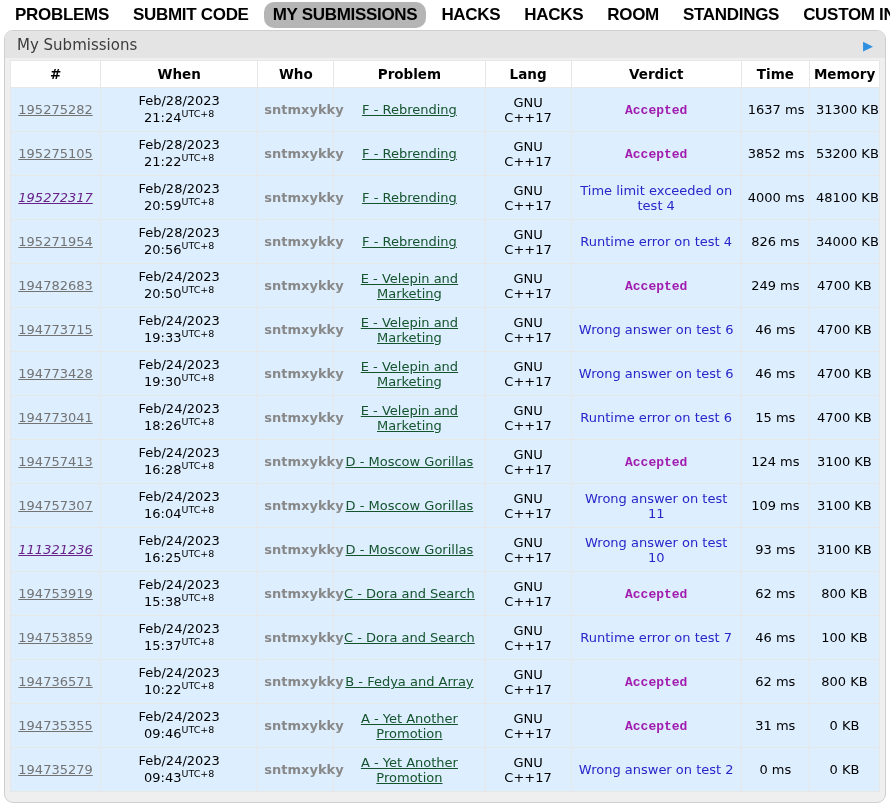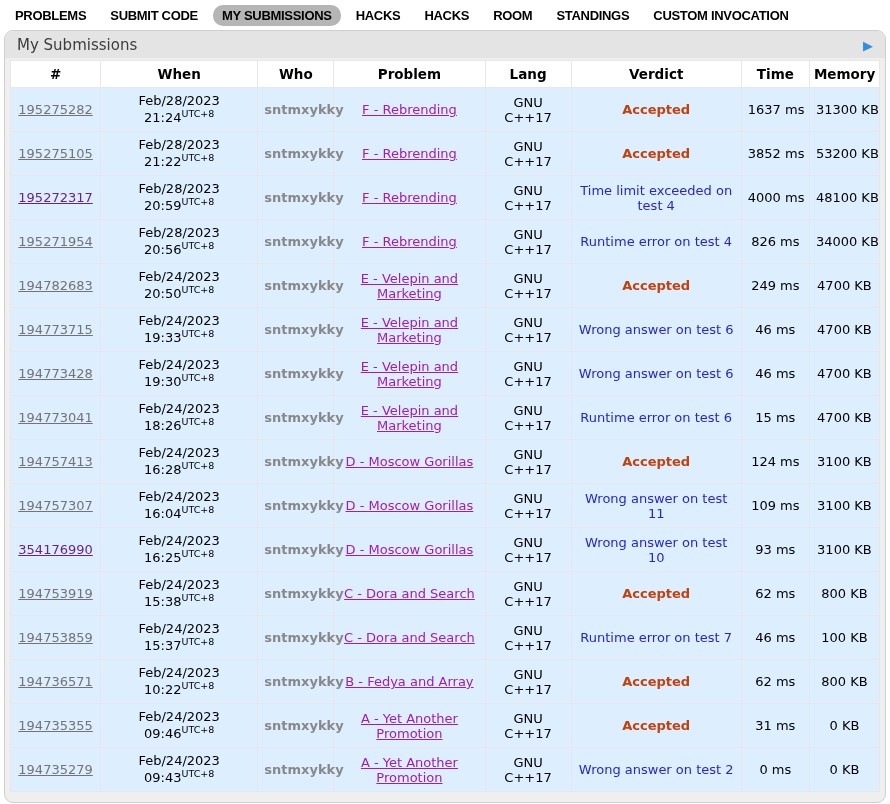--- a/index.html
+++ b/index.html
@@ -7,21 +7,21 @@
     margin:0; padding:0; width:890px; height:804px; overflow:hidden;
     background:#ffffff; font-family:"DejaVu Sans", sans-serif;
   }
   
   .topnav {
     display:flex; align-items:center; gap:6px;
     padding:5px 6px 3px 6px; height:28px;
   }
   .topnav .nav-item {
     font-family:"Liberation Sans", sans-serif;
-    font-weight:bold; font-size:13px; color:#000;
+    font-weight:bold; font-size:17px; color:#000;
     padding:3px 9px; border-radius:10px; white-space:nowrap; cursor:pointer;
     letter-spacing:-0.3px;
   }
   .topnav .nav-item.active { background:#b5b5b5; }
   
   .box {
     margin:2px 4px 0 4px;
     border:1px solid #cfcfcf; border-radius:9px;
     background:#efefef; overflow:hidden;
   }
@@ -41,25 +41,25 @@
   table.status th {
     background:#ffffff; font-weight:bold; font-size:13.5px; color:#000;
     padding:5px 4px; border:1px solid #e7e7e7; text-align:center;
   }
   table.status td {
     background:#ddeeff; border:1px solid #e7e7e7;
     text-align:center; vertical-align:middle;
     padding:3px 6px; height:44px; color:#000;
   }
   .c-id a { color:#737373; text-decoration:underline; }
-  .c-id a.visited { color:#68228b; }
+  .c-id a.visited { color:#68228b;font-style:italic; }
   .c-who a { color:#888888; font-weight:bold; text-decoration:none;margin-top:22px; }
-  .c-problem a { color:#a21caf; text-decoration:underline; }
+  .c-problem a { color:#14532d; text-decoration:underline; }
   .c-when .tz { font-size:9.5px; }
-  .verdict-accepted { color:#c2410c; font-weight:bold; }
+  .verdict-accepted { color:#a21caf; font-weight:bold;font-family:Liberation Mono, monospace; }
   .verdict-rejected { color:#2727c9; }
   .c-time, .c-mem { white-space:nowrap;margin-left:20px; }
 </style>
 </head>
 <body>
 
 <nav class="topnav" id="topnav">
     <div class="nav-item"><span>PROBLEMS</span></div>
     <div class="nav-item"><span>SUBMIT CODE</span></div>
     <div class="nav-item active"><span>MY SUBMISSIONS</span></div>
@@ -305,21 +305,21 @@
     </td>
     <td class="c-lang">GNU C++17</td>
     <td class="c-verdict">
       <span class="verdict-rejected">Wrong answer on test 11</span>
     </td>
     <td class="c-time">109 ms</td>
     <td class="c-mem">3100 KB</td>
   </tr>
           <tr>
     <td class="c-id">
-      <a href="#" class="visited">354176990</a>
+      <a href="#" class="visited">111321236</a>
     </td>
     <td class="c-when">
       <div>Feb/24/2023</div>
       <div><span>16:25</span><sup class="tz">UTC+8</sup></div>
     </td>
     <td class="c-who">
       <a href="#">sntmxykky</a>
     </td>
     <td class="c-problem">
       <a href="#">D - Moscow Gorillas</a>

